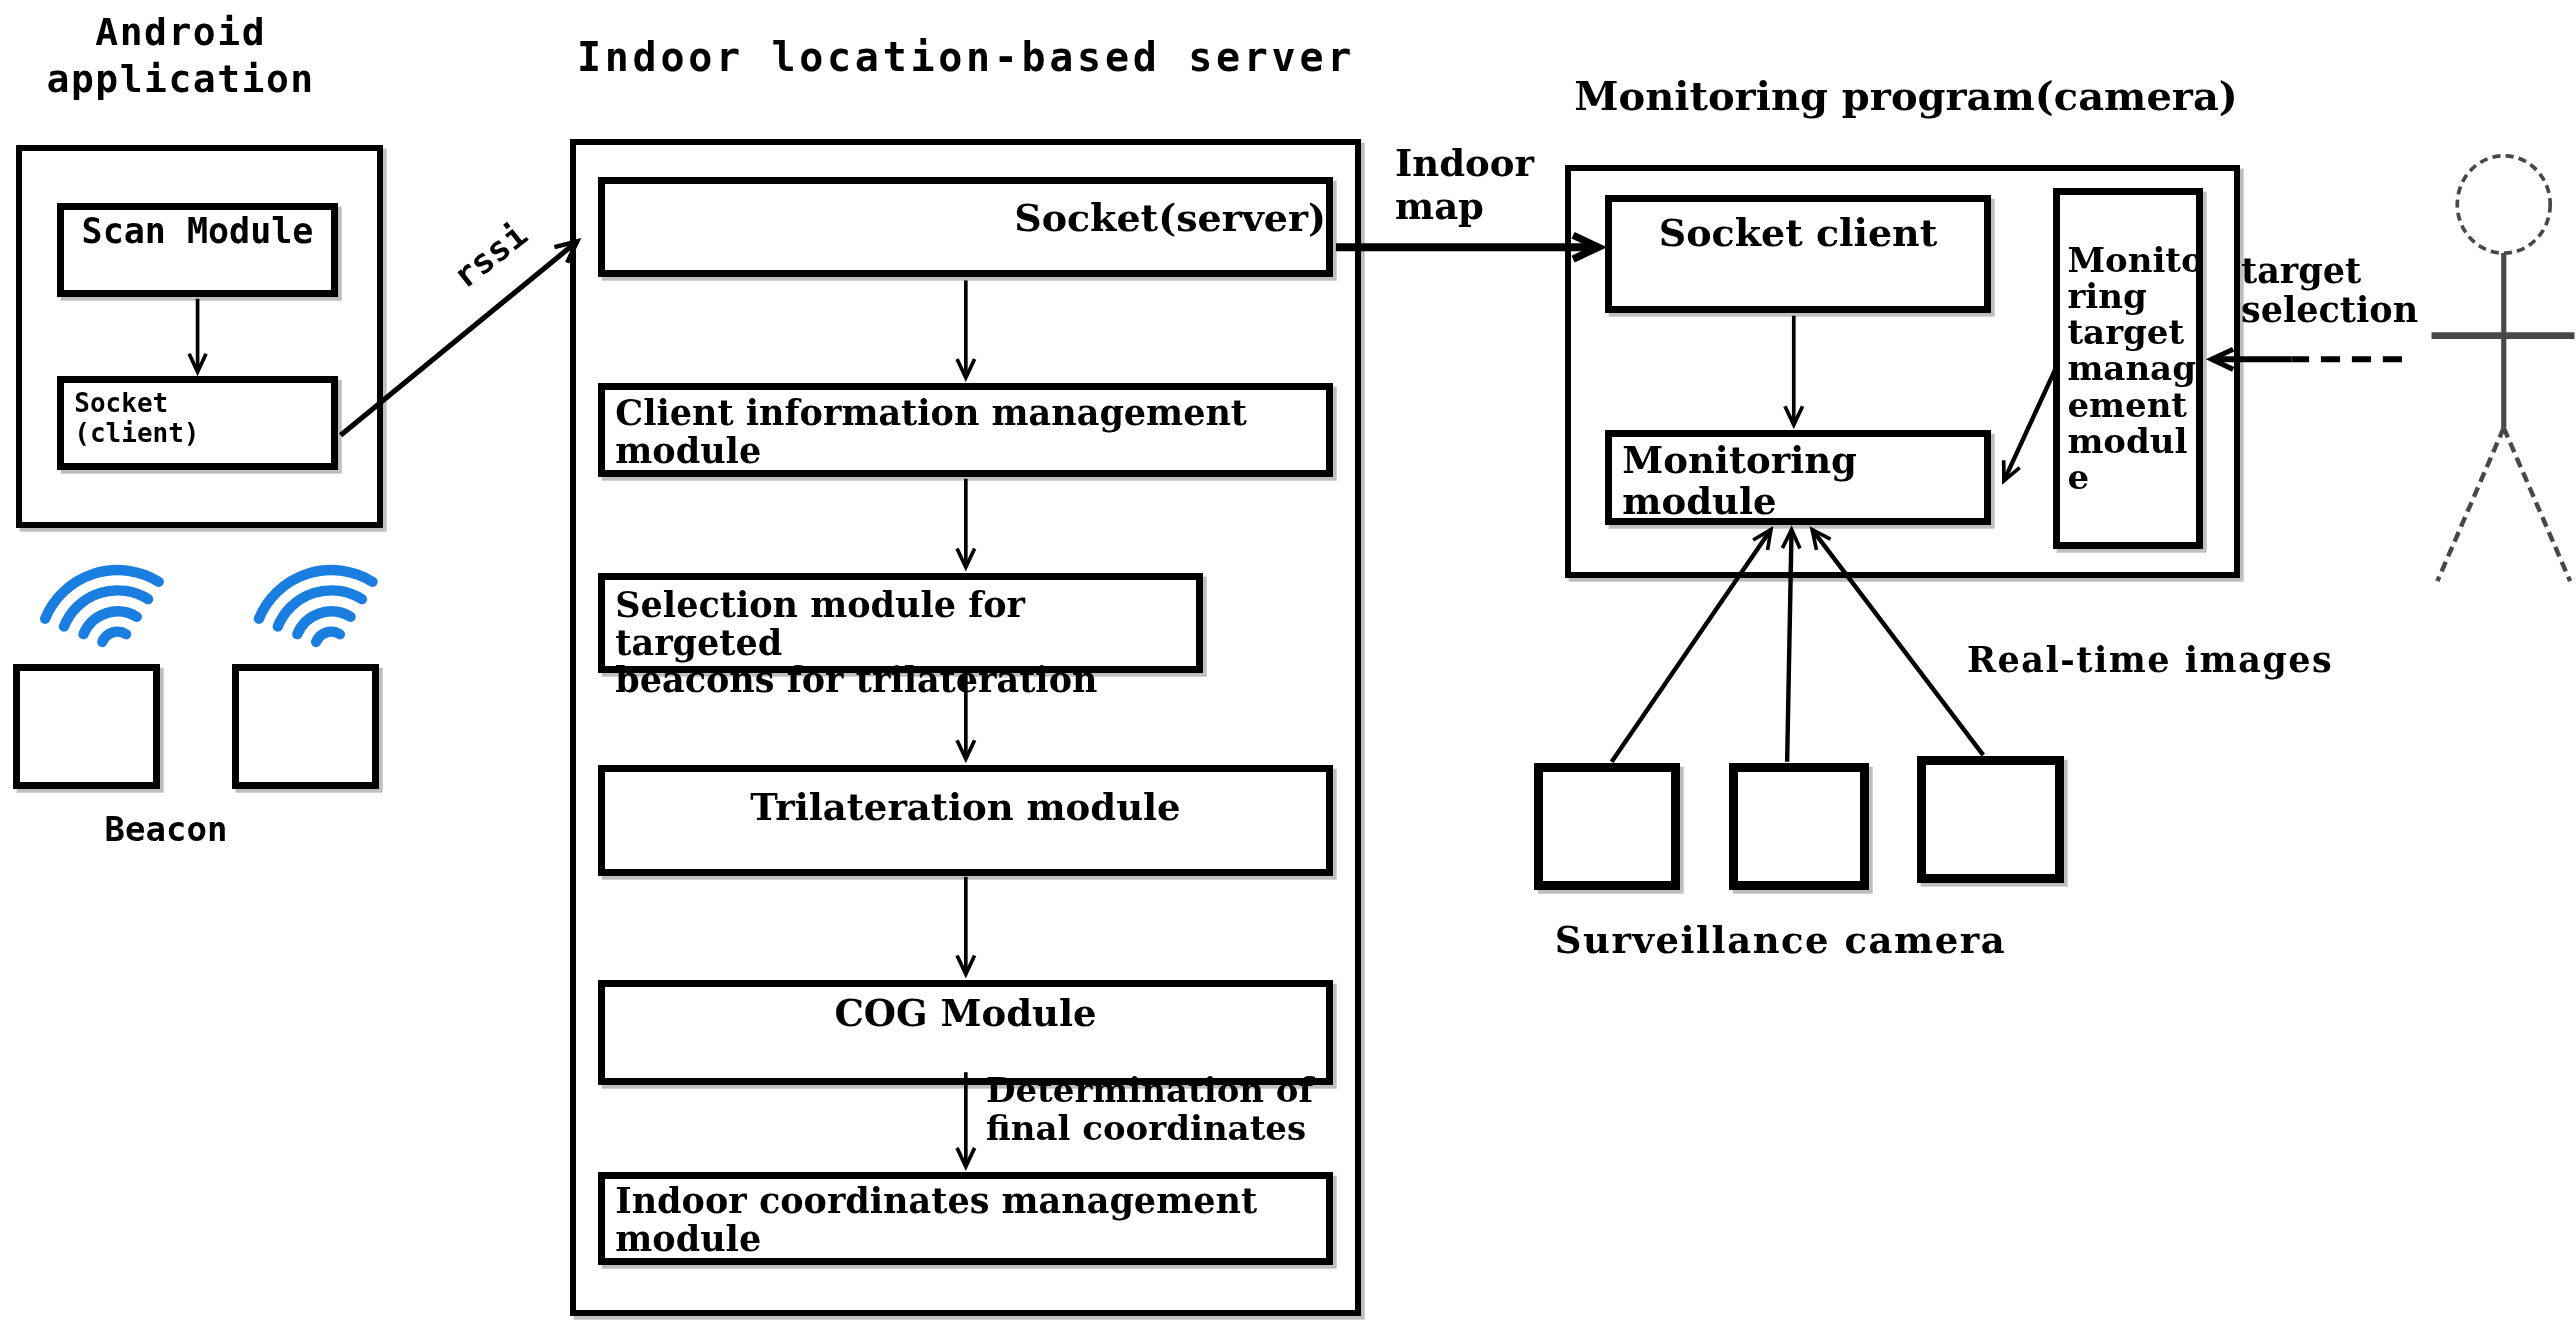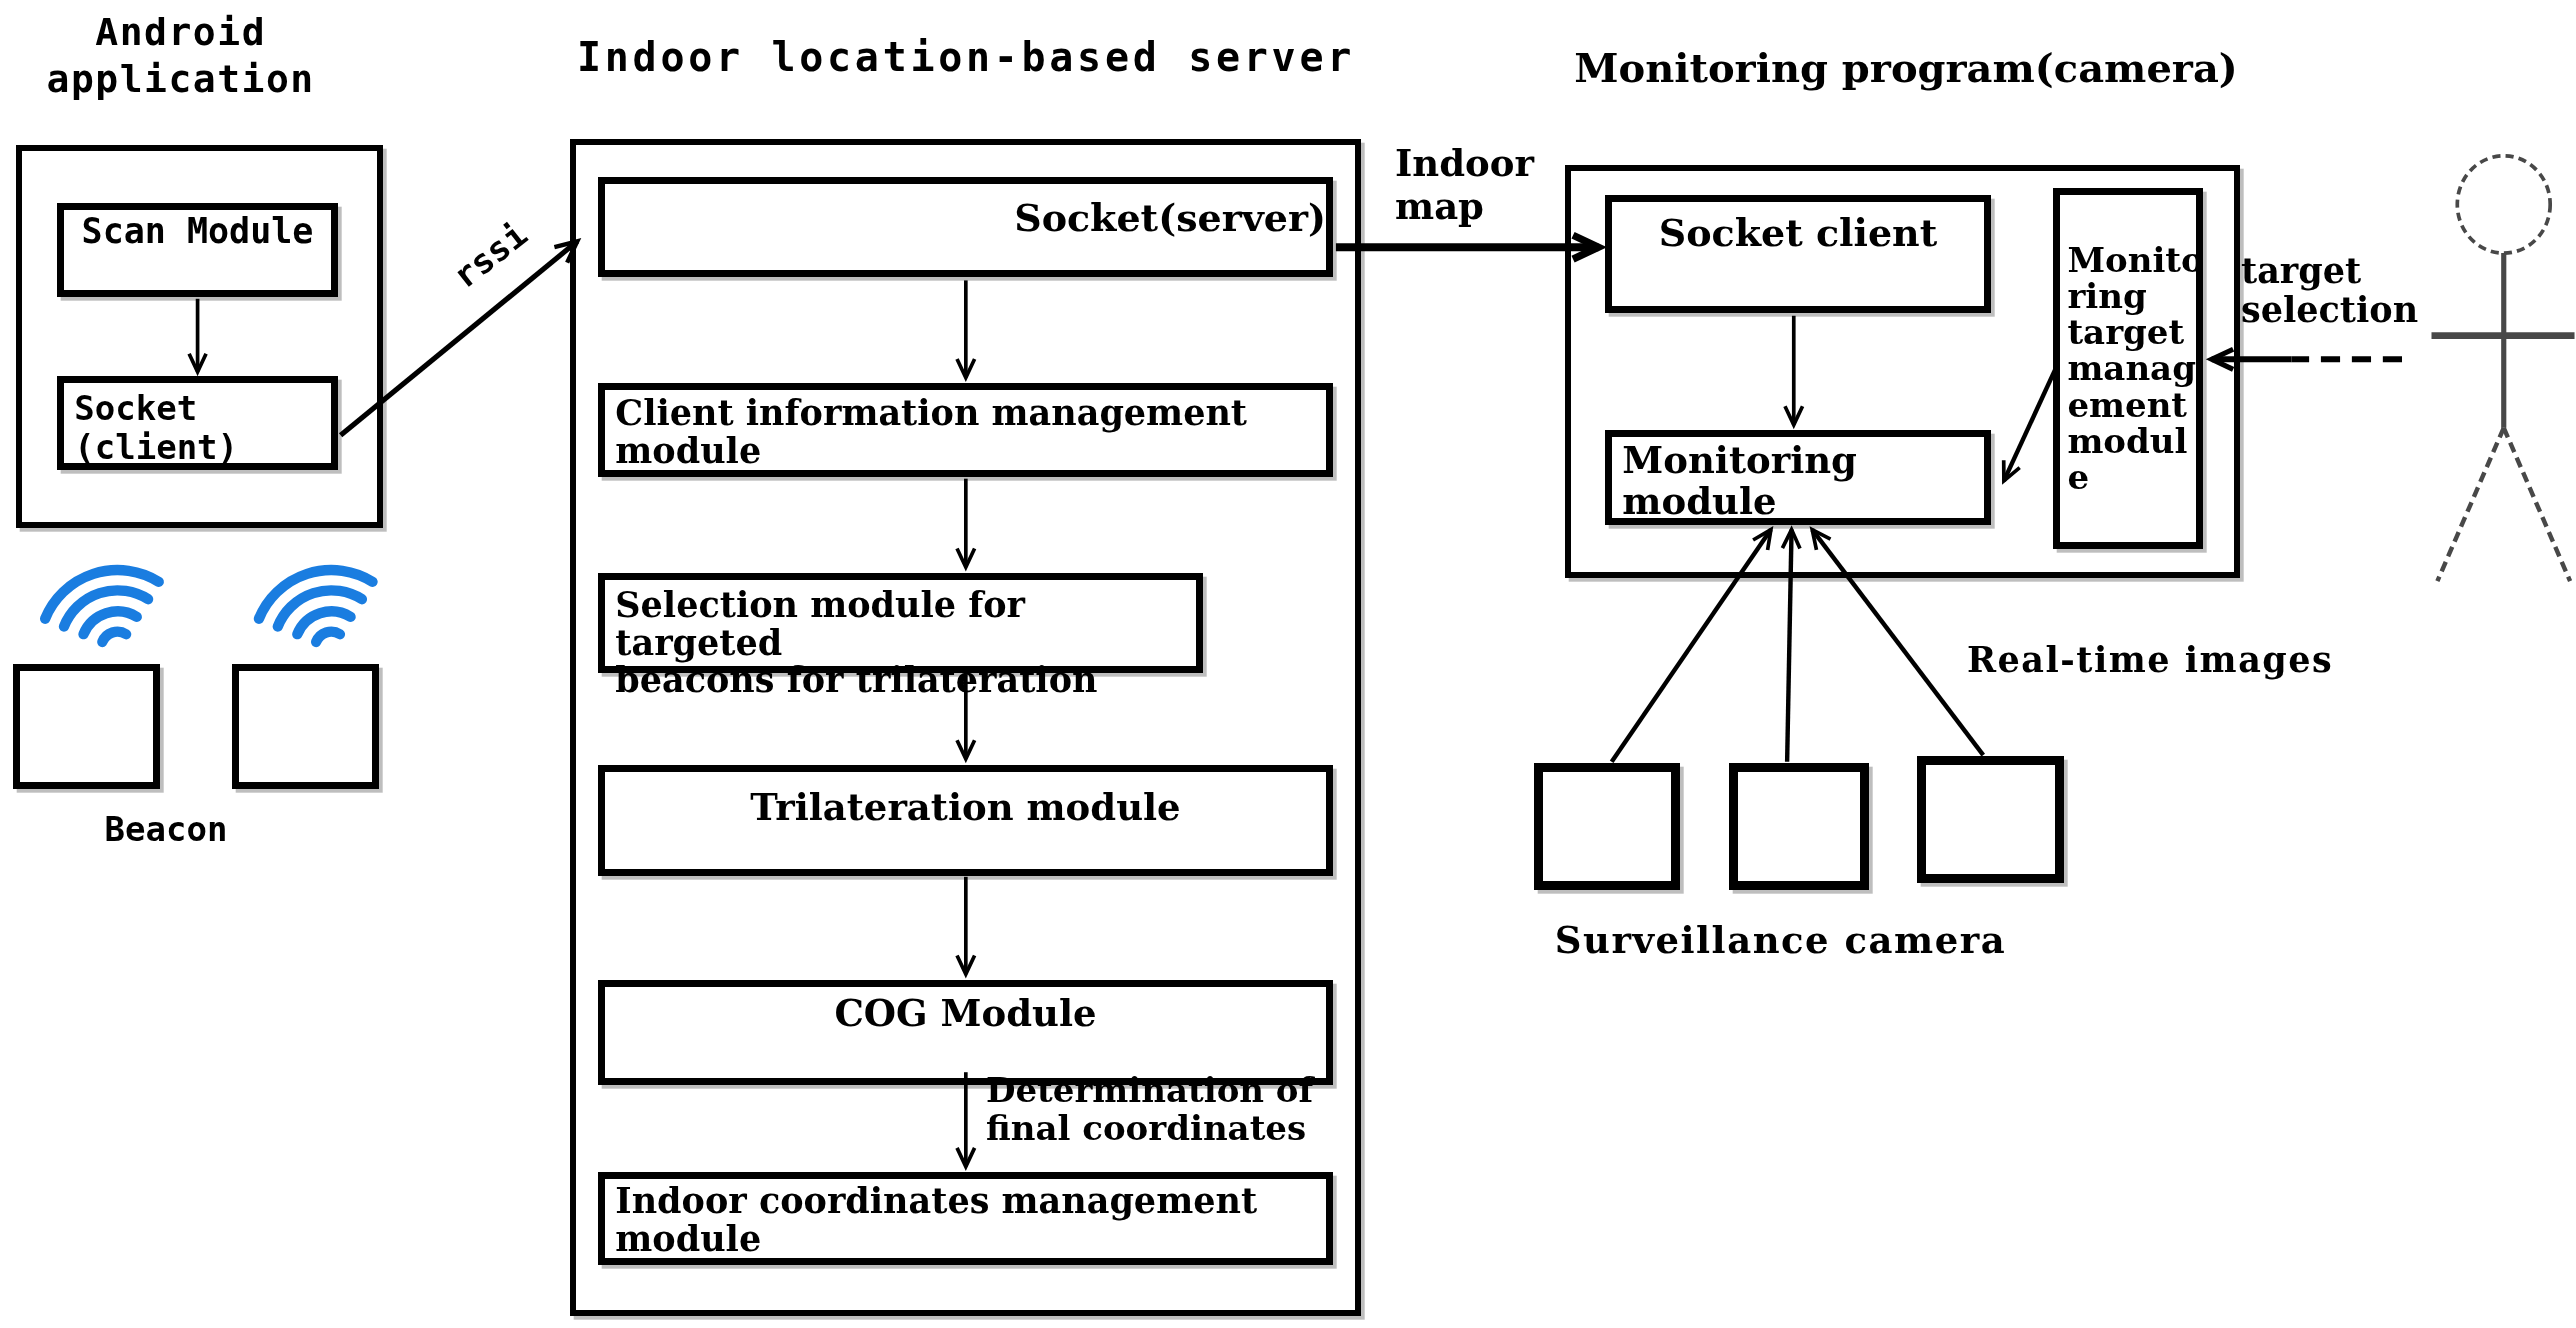--- a/index.html
+++ b/index.html
@@ -22,21 +22,21 @@
   <div class="t mono" style="left:14.7px;top:8.8px;width:332px;font-size:38px;text-align:center;letter-spacing:1.5px;line-height:1.25">Android
 application</div>
 
   <div class="box" style="left:16px;top:145px;width:367px;height:383px"></div>
 
   <div class="box module" style="left:57px;top:203px;width:281px;height:94px;padding-top:2px;text-align:center">
       <span class="t mono" style="position:static;font-size:35px">Scan Module</span>
   </div>
 
   <div class="box module" style="left:57px;top:376px;width:281px;height:94px;padding:5.9px 0 0 10.3px">
-      <span class="t mono" style="position:static;font-size:34px;line-height:1.15">Socket
+      <span class="t mono" style="position:static;font-size:26px;line-height:1.15">Socket
 (client)</span>
   </div>
 
   <div class="t mono" style="left:431px;top:236px;width:118px;font-size:34px;transform:rotate(-38deg);text-align:center">rssi</div>
 
   <div class="box" style="left:13.3px;top:664px;width:147px;height:125px;border-width:7.4px"></div>
   <div class="box" style="left:232px;top:664px;width:147px;height:125px;border-width:7.4px"></div>
 
   <div class="t mono" style="left:29.5px;top:810px;width:273px;font-size:34px;text-align:center">Beacon</div>
 
@@ -70,21 +70,21 @@
 final coordinates</div>
 
   <div class="box module" style="left:598px;top:1172px;width:735px;height:93px;padding:2.9px 0 0 10.3px">
       <span class="t serif" style="position:static;font-size:35px;line-height:1.08">Indoor coordinates management
 module</span>
   </div>
 
   <div class="t serif" style="left:1395px;top:142px;width:221px;font-size:37px;line-height:1.15">Indoor
 map</div>
 
-  <div class="t serif" style="left:1563px;top:46px;width:686px;font-size:40px;text-align:center">Monitoring program(camera)</div>
+  <div class="t serif" style="left:1563px;top:74px;width:686px;font-size:40px;text-align:center">Monitoring program(camera)</div>
 
   <div class="box" style="left:1565px;top:165px;width:675px;height:413px"></div>
 
   <div class="box module" style="left:1605px;top:195px;width:386px;height:118px;padding-top:10px;text-align:center">
       <span class="t serif" style="position:static;font-size:38px">Socket client</span>
   </div>
 
   <div class="box module lbl" style="left:2053px;top:188px;width:150px;height:361px;align-items:center;padding-left:7.4px">
       <span class="t serif" style="position:static;font-size:34px;line-height:1.06">Monito
 ring

